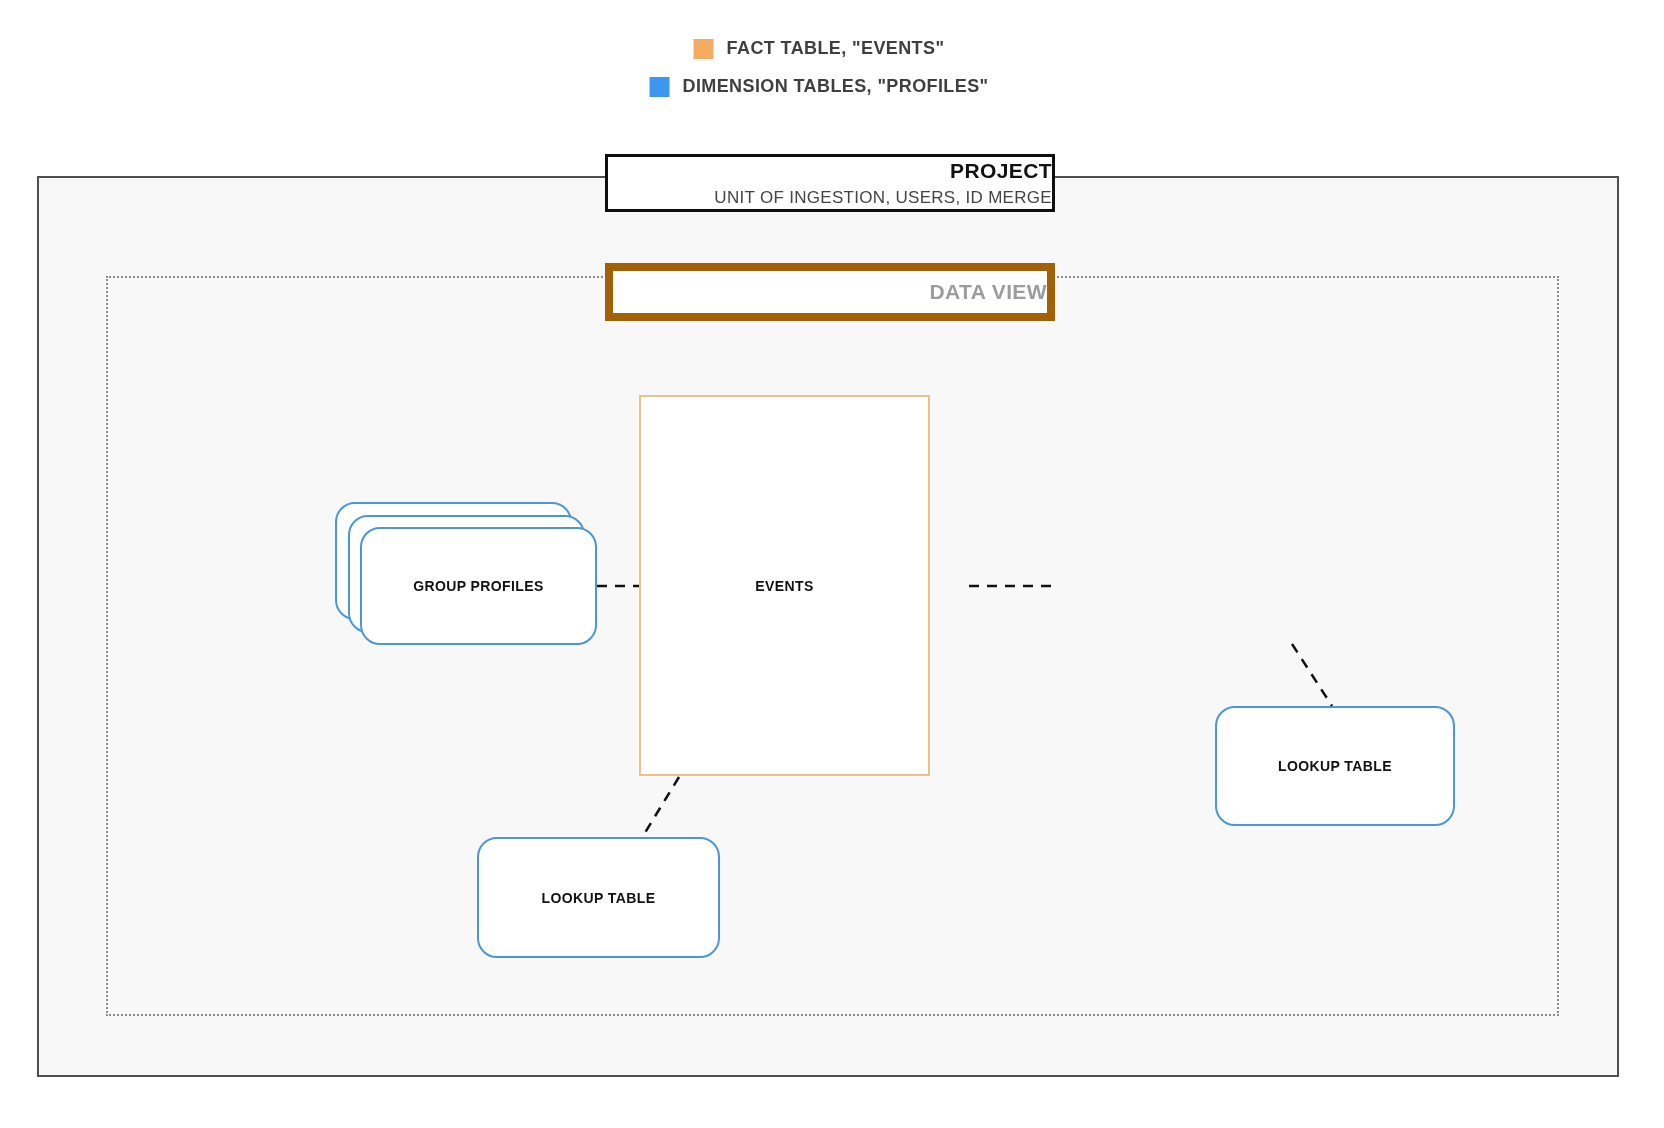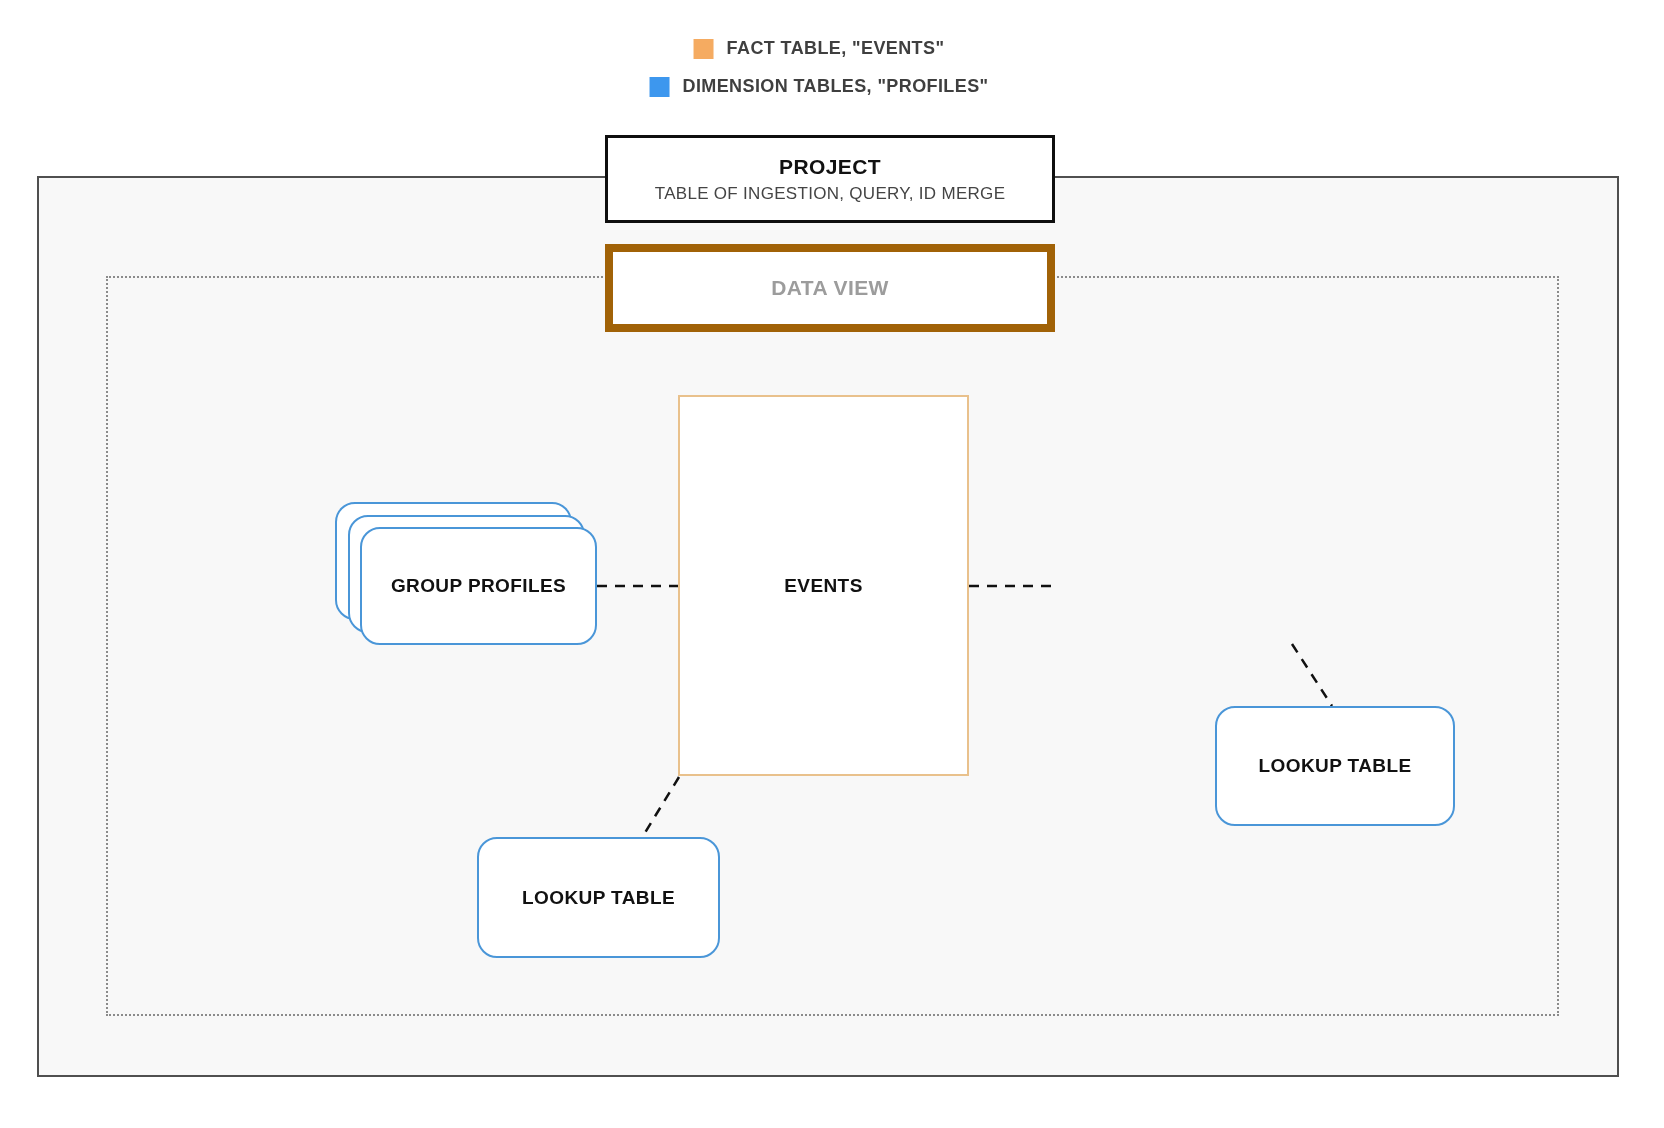--- a/index.html
+++ b/index.html
@@ -30,43 +30,43 @@
     position: absolute; left: 37px; top: 176px; width: 1582px; height: 901px;
     border: 2px solid #4f4f4f; background: #f8f8f8; z-index: 1;
   }
   .dataview-container {
     position: absolute; left: 106px; top: 276px; width: 1453px; height: 740px;
     border: 2px dotted #8b8b8b; background: transparent; z-index: 2;
   }
 
   
   .header-box {
-    position: absolute; left: 605px; width: 450px; height: 88px;
+    position: absolute; left: 605px; width: 450px; height: 58px;
     background: #ffffff; display: flex; flex-direction: column;
-    align-items: center; justify-content: center; gap: 5px; z-index: 20;
+    align-items: flex-end; justify-content: center; gap: 5px; z-index: 20; margin-top: 19px;
   }
   .project-box { top: 135px; border: 3px solid #0f0f0f; }
   .dataview-box { top: 244px; border: 8px solid #a16207; }
   .hdr-title { font-size: 21px; font-weight: bold; letter-spacing: 0.4px; }
   .hdr-sub { font-size: 17px; letter-spacing: 0.3px; }
   .project-box .hdr-title { color: #111111; }
   .project-box .hdr-sub { color: #444444; }
   .dataview-box .hdr-title { color: #9c9c9c; }
   .dataview-box .hdr-sub { color: #b3b3b3; }
 
   
   .connector-layer { position: absolute; left: 0; top: 0; z-index: 5; }
 
   
   .node-label {
-    font-size: 19px; font-weight: bold; color: #111111; letter-spacing: 0.4px;
+    font-size: 14px; font-weight: bold; color: #111111; letter-spacing: 0.4px;
     text-align: center; white-space: nowrap;
   }
   .fact-box {
-    position: absolute; left: 678px; top: 395px; width: 291px; height: 381px;
+    position: absolute; left: 639px; top: 395px; width: 291px; height: 381px;
     border: 2px solid #e9c18c; background: #ffffff;
     display: flex; align-items: center; justify-content: center; z-index: 10;
   }
   .dim-box {
     position: absolute; border: 2px solid #4a96d8; border-radius: 20px;
     background: #ffffff; display: flex; align-items: center; justify-content: center;
     z-index: 10;
   }
   .stack-back  { left: 335px;   top: 502px;   width: 237px; height: 118px; z-index: 8; }
   .stack-mid   { left: 347.5px; top: 514.5px; width: 237px; height: 118px; z-index: 9; }
@@ -97,21 +97,21 @@
 
   <svg class="connector-layer" width="1664" height="1128" viewBox="0 0 1664 1128">
     <line x1="597" y1="586" x2="678" y2="586" stroke="#111111" stroke-width="2.5" stroke-dasharray="10 8"></line>
     <line x1="969" y1="586" x2="1056" y2="586" stroke="#111111" stroke-width="2.5" stroke-dasharray="10 8"></line>
     <line x1="679" y1="777" x2="643" y2="836" stroke="#111111" stroke-width="2.5" stroke-dasharray="10 8"></line>
     <line x1="1292" y1="644" x2="1332" y2="706" stroke="#111111" stroke-width="2.5" stroke-dasharray="10 8"></line>
   </svg>
 
   <div class="header-box project-box">
     <div class="hdr-title">PROJECT</div>
-    <div class="hdr-sub">TABLE OF INGESTION, QUERY, ID MERGE</div>
+    <div class="hdr-sub">UNIT OF INGESTION, USERS, ID MERGE</div>
   </div>
 
   <div class="header-box dataview-box">
     <div class="hdr-title">DATA VIEW</div>
   </div>
 
   <div class="fact-box">
     <span class="node-label">EVENTS</span>
   </div>
 

